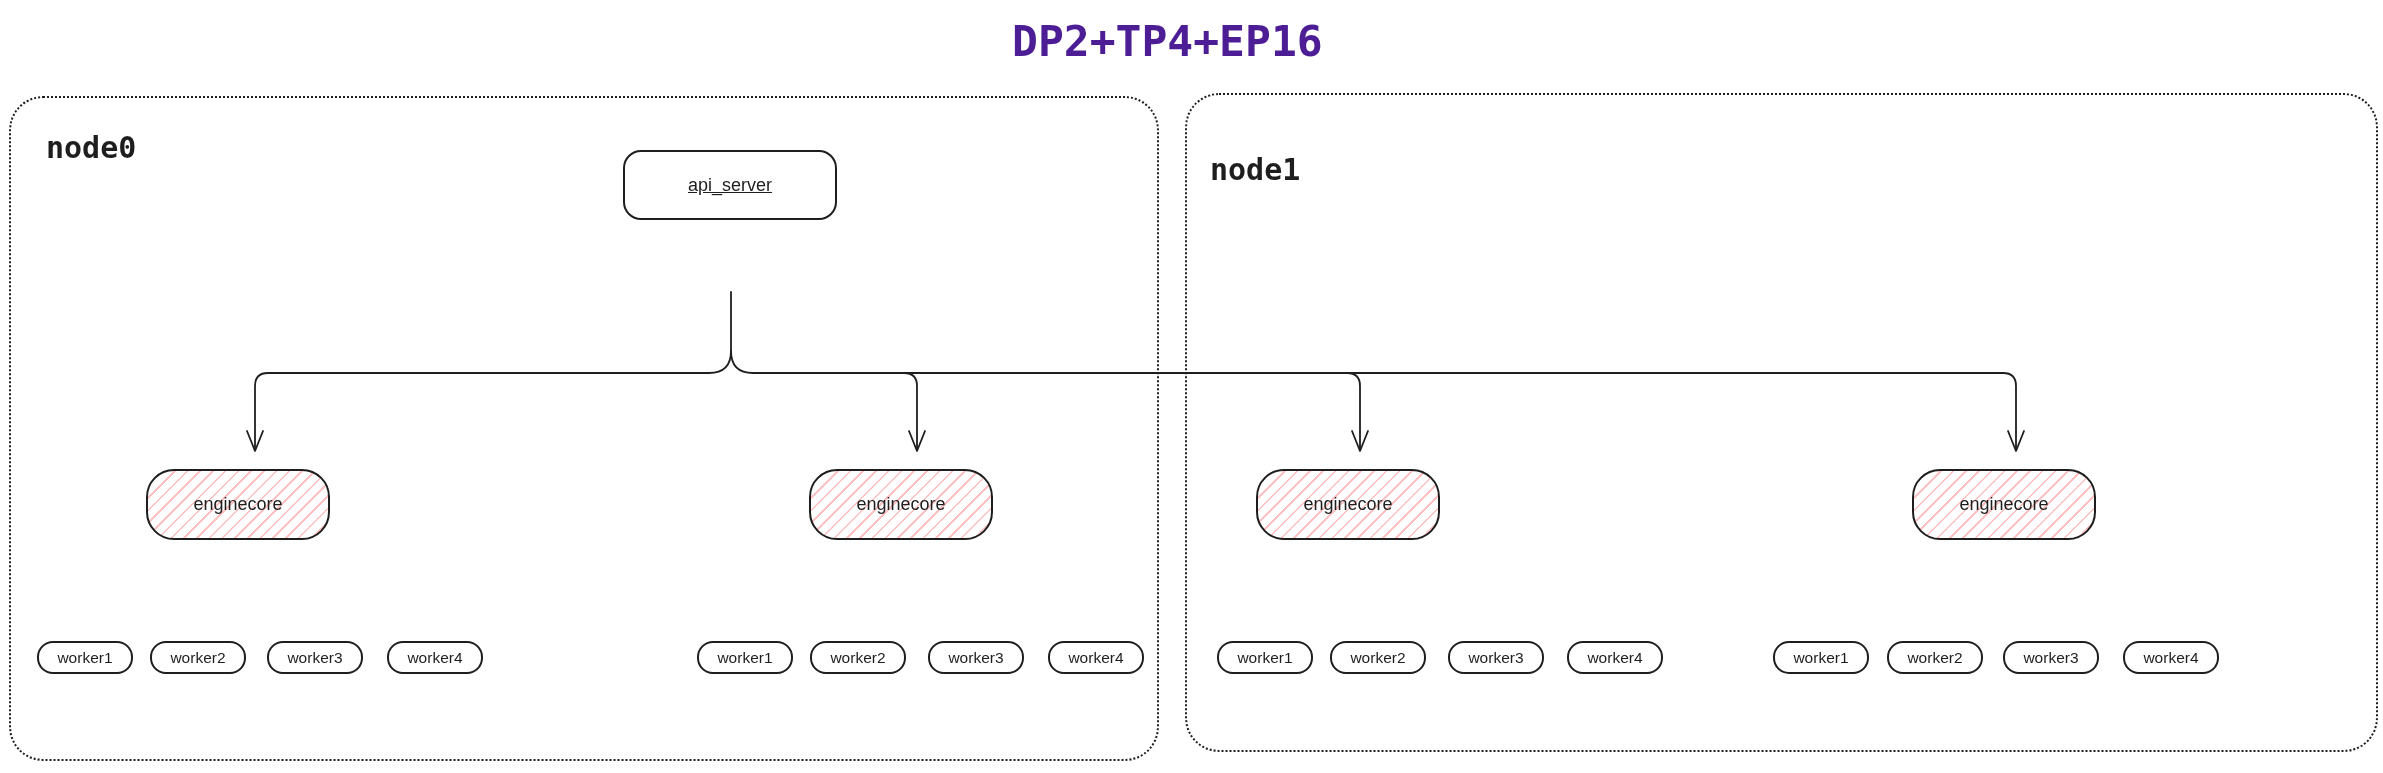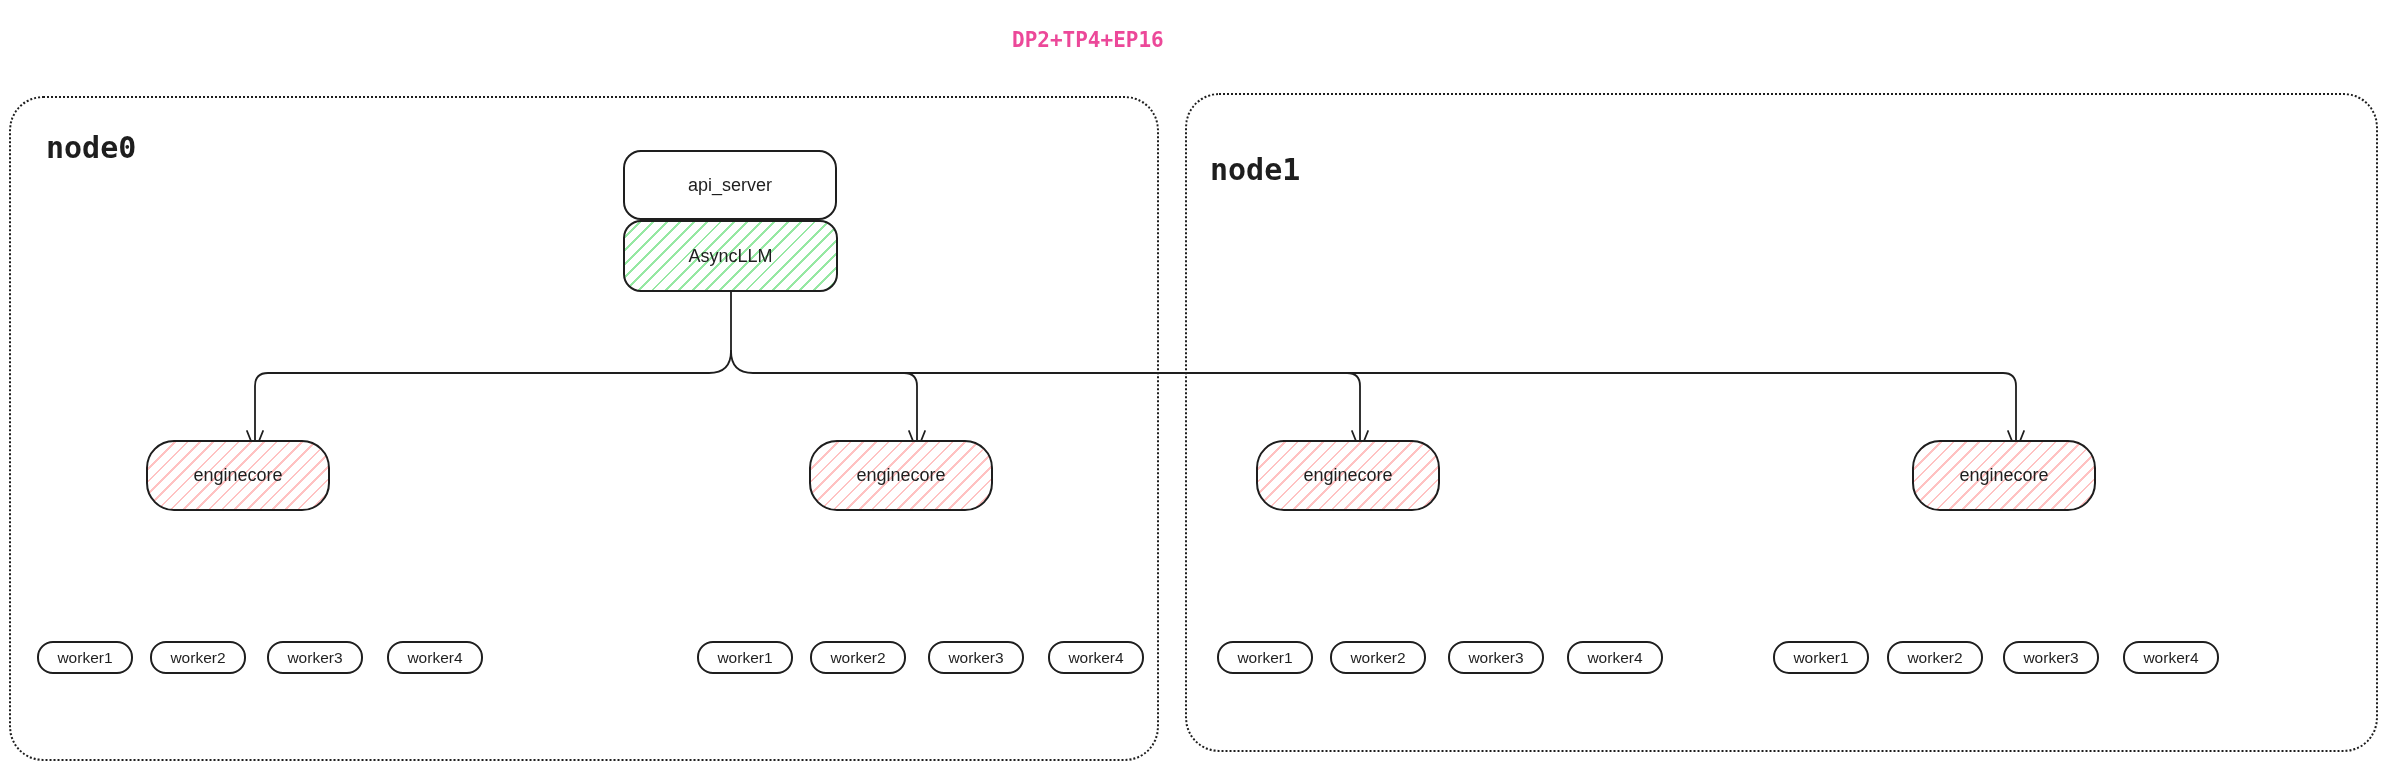--- a/index.html
+++ b/index.html
@@ -5,24 +5,24 @@
   html,body{margin:0;padding:0;background:#ffffff;}
   .canvas{
     position:relative;
     width:2383px;height:773px;
     background:#ffffff;
     font-family:"Liberation Sans", sans-serif;
     color:#1e1e1e;
     overflow:hidden;
   }
   .title{
-    position:absolute;left:1012px;top:28px;
+    position:absolute;left:1012px;top:16px;
     font-family:"DejaVu Sans Mono", monospace;
-    font-weight:bold;font-size:21px;letter-spacing:0px;
-    color:#ec4899;white-space:nowrap;
+    font-weight:bold;font-size:43px;letter-spacing:0px;
+    color:#4c1d95;white-space:nowrap;
   }
   .node-frame{
     position:absolute;
     border:2.5px dotted #1e1e1e;
     border-radius:34px;
     background:transparent;
   }
   .node-frame.n0{left:9px;top:96px;width:1146px;height:661px;}
   .node-frame.n1{left:1185px;top:93px;width:1189px;height:655px;}
   .node-label{
@@ -35,27 +35,27 @@
   .node-label.n1{left:1210px;top:126px;margin-top:27px;}
   .box{
     position:absolute;
     border:2.5px solid #1e1e1e;
     background:#ffffff;
     display:flex;align-items:center;justify-content:center;
     font-size:18px;color:#1e1e1e;
     box-sizing:border-box;
     white-space:nowrap;
   }
-  .api{left:623px;top:150px;width:214px;height:70px;border-radius:18px;}
+  .api{left:623px;top:150px;width:214px;height:70px;border-radius:18px;text-decoration:underline;}
   .async{
     left:623px;top:220px;width:215px;height:72px;border-radius:18px;
     background-image:repeating-linear-gradient(135deg,#96e8a3 0 2px,transparent 2px 9.5px);
   }
   .engine{
-    width:184px;height:71px;top:440px;border-radius:28px;
+    width:184px;height:71px;top:469px;border-radius:28px;
     background-image:repeating-linear-gradient(135deg,#ffc2c2 0 1.8px,transparent 1.8px 9px);
   }
   .engine.e1{left:146px;}
   .engine.e2{left:809px;}
   .engine.e3{left:1256px;}
   .engine.e4{left:1912px;}
   .worker{
     position:absolute;top:641px;width:96px;height:33px;
     border:2px solid #1e1e1e;border-radius:16px;
     background:#ffffff;
@@ -72,23 +72,20 @@
 
   <div class="title">DP2+TP4+EP16</div>
 
   <div class="node-frame n0"></div>
   <div class="node-frame n1"></div>
   <div class="node-label n0">node0</div>
   <div class="node-label n1">node1</div>
 
   <div class="box api">
     <span>api_server</span>
-  </div>
-  <div class="box async">
-    <span>AsyncLLM</span>
   </div>
 
   <svg class="arrows" width="2383" height="773" viewBox="0 0 2383 773">
     <g stroke="#1e1e1e" stroke-width="1.8" fill="none" stroke-linecap="round" stroke-linejoin="round">
 
       <path d="M731 292 L731 353"></path>
 
       <path d="M731 351 Q731 373 709 373 L268 373 Q255 373 255 386 L255 450"></path>
       <path d="M247 431 L255 451 L263 431"></path>
 

